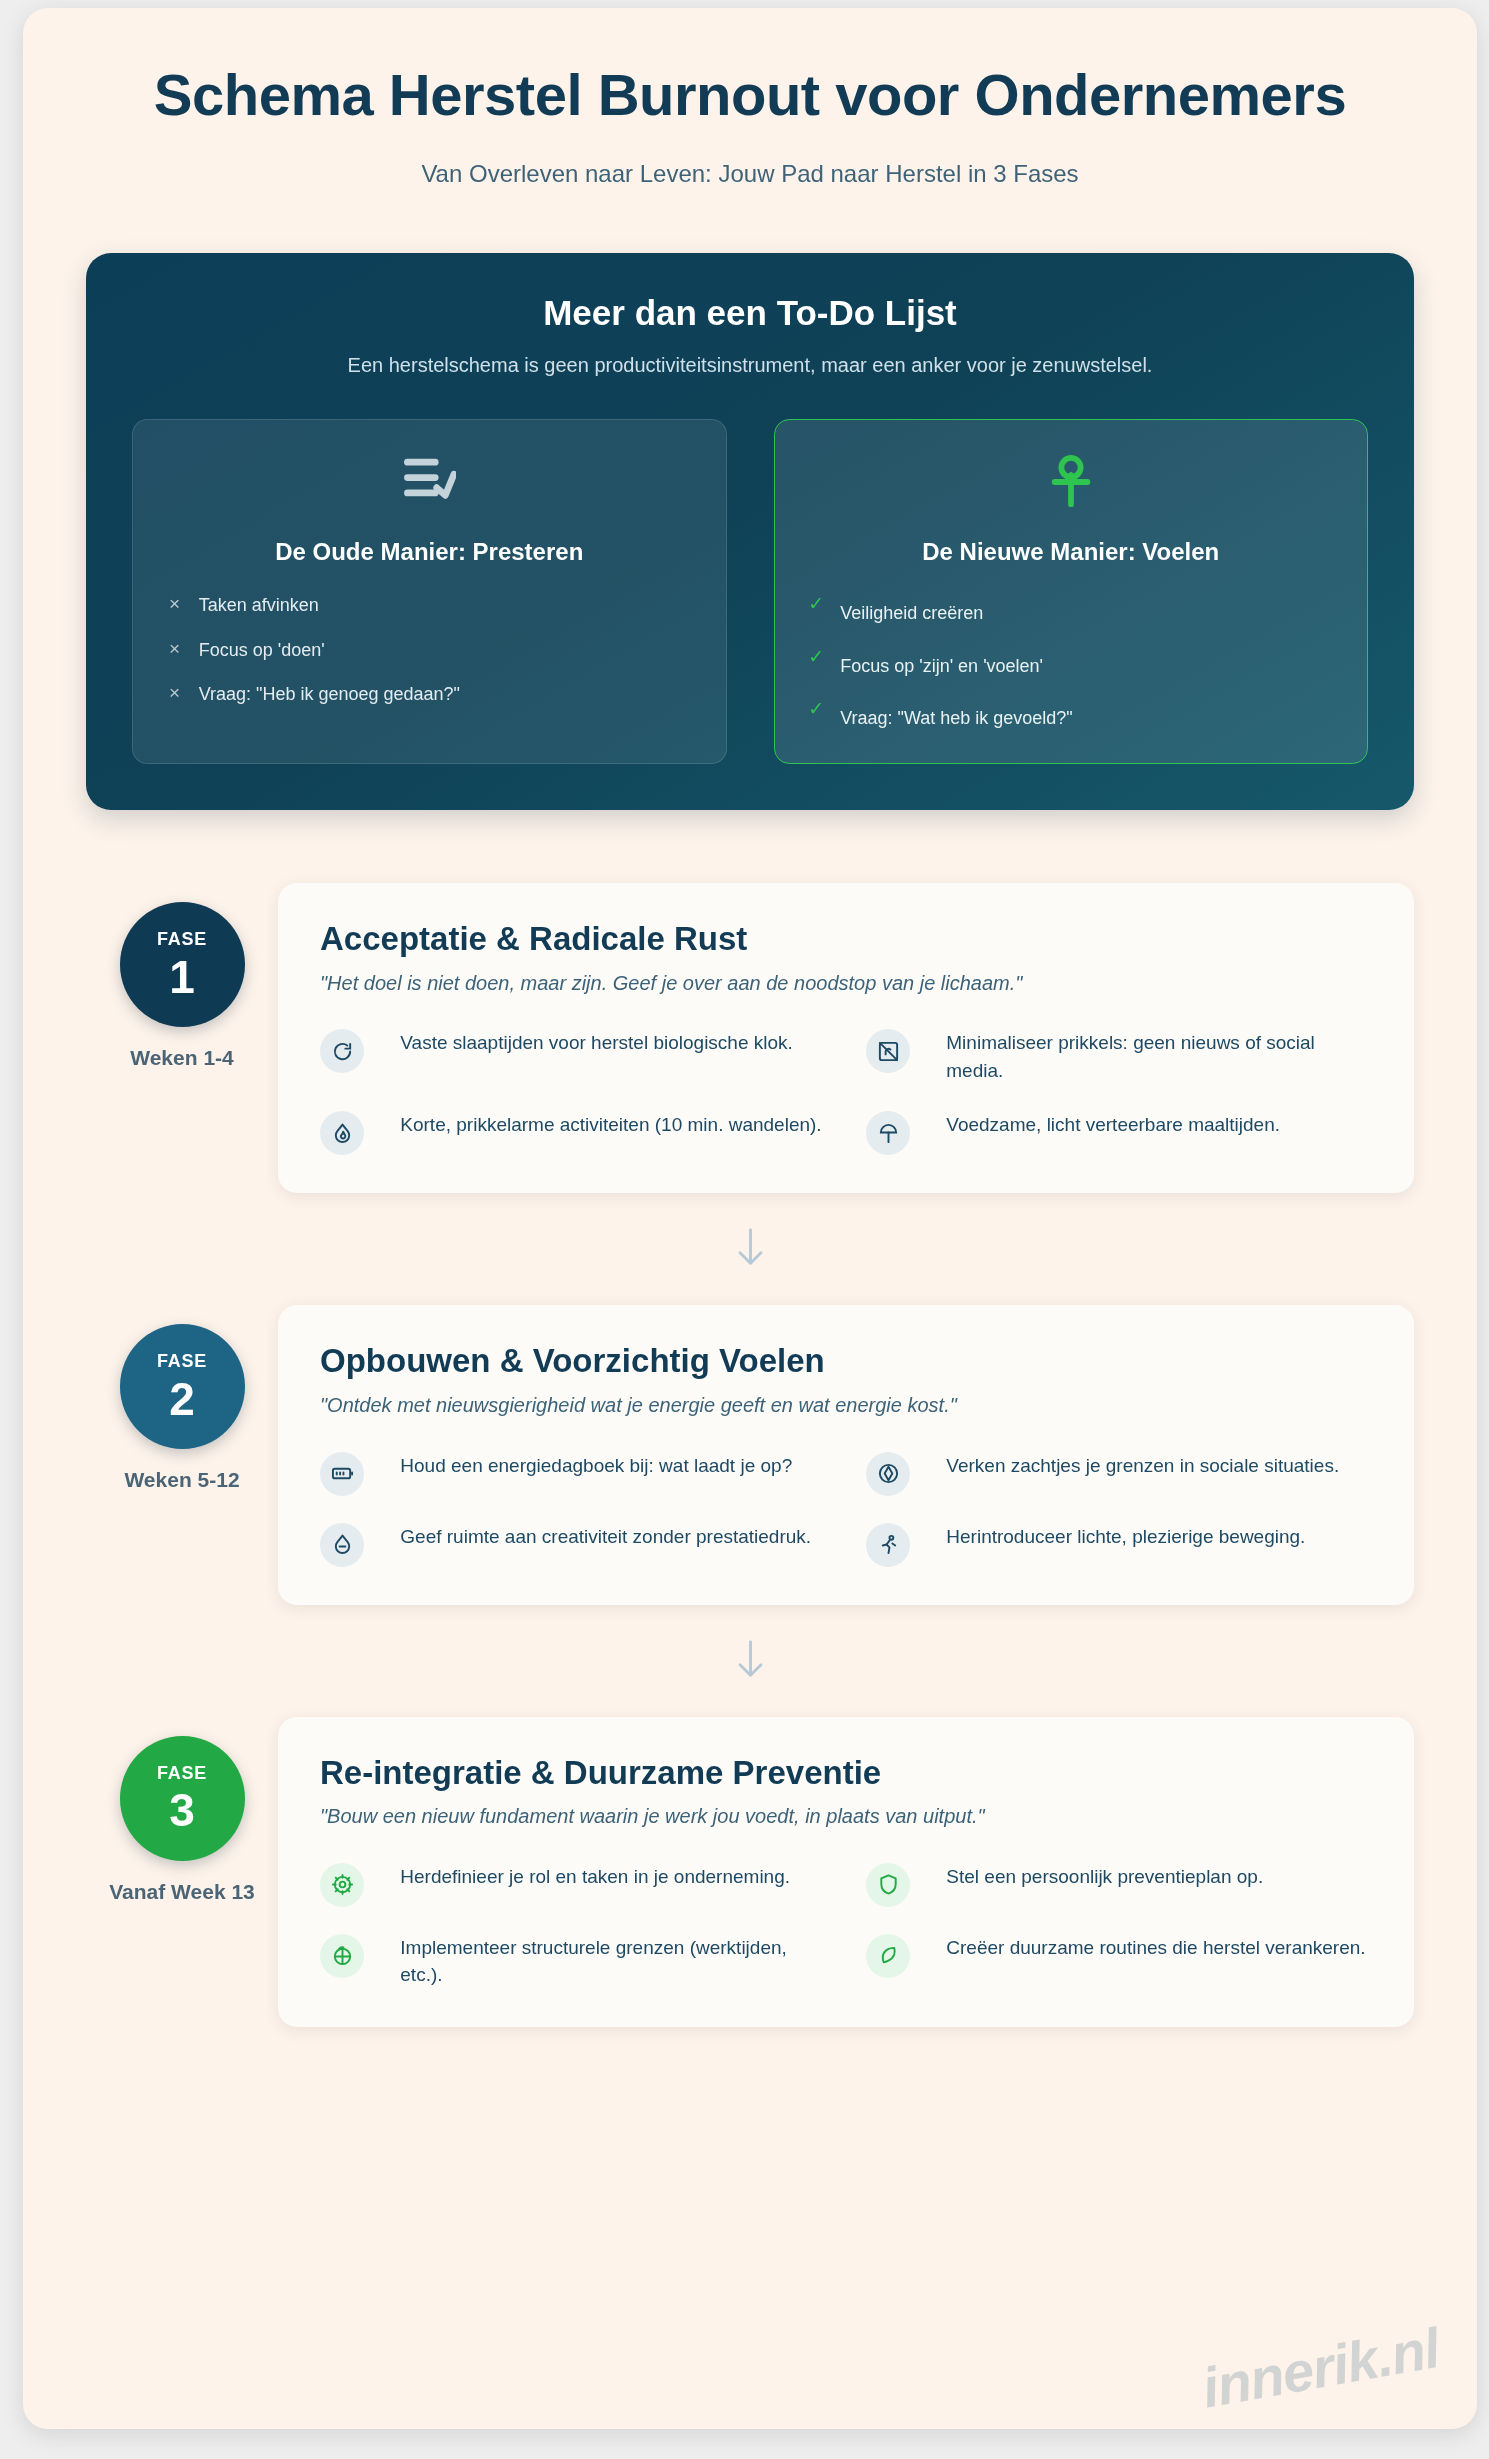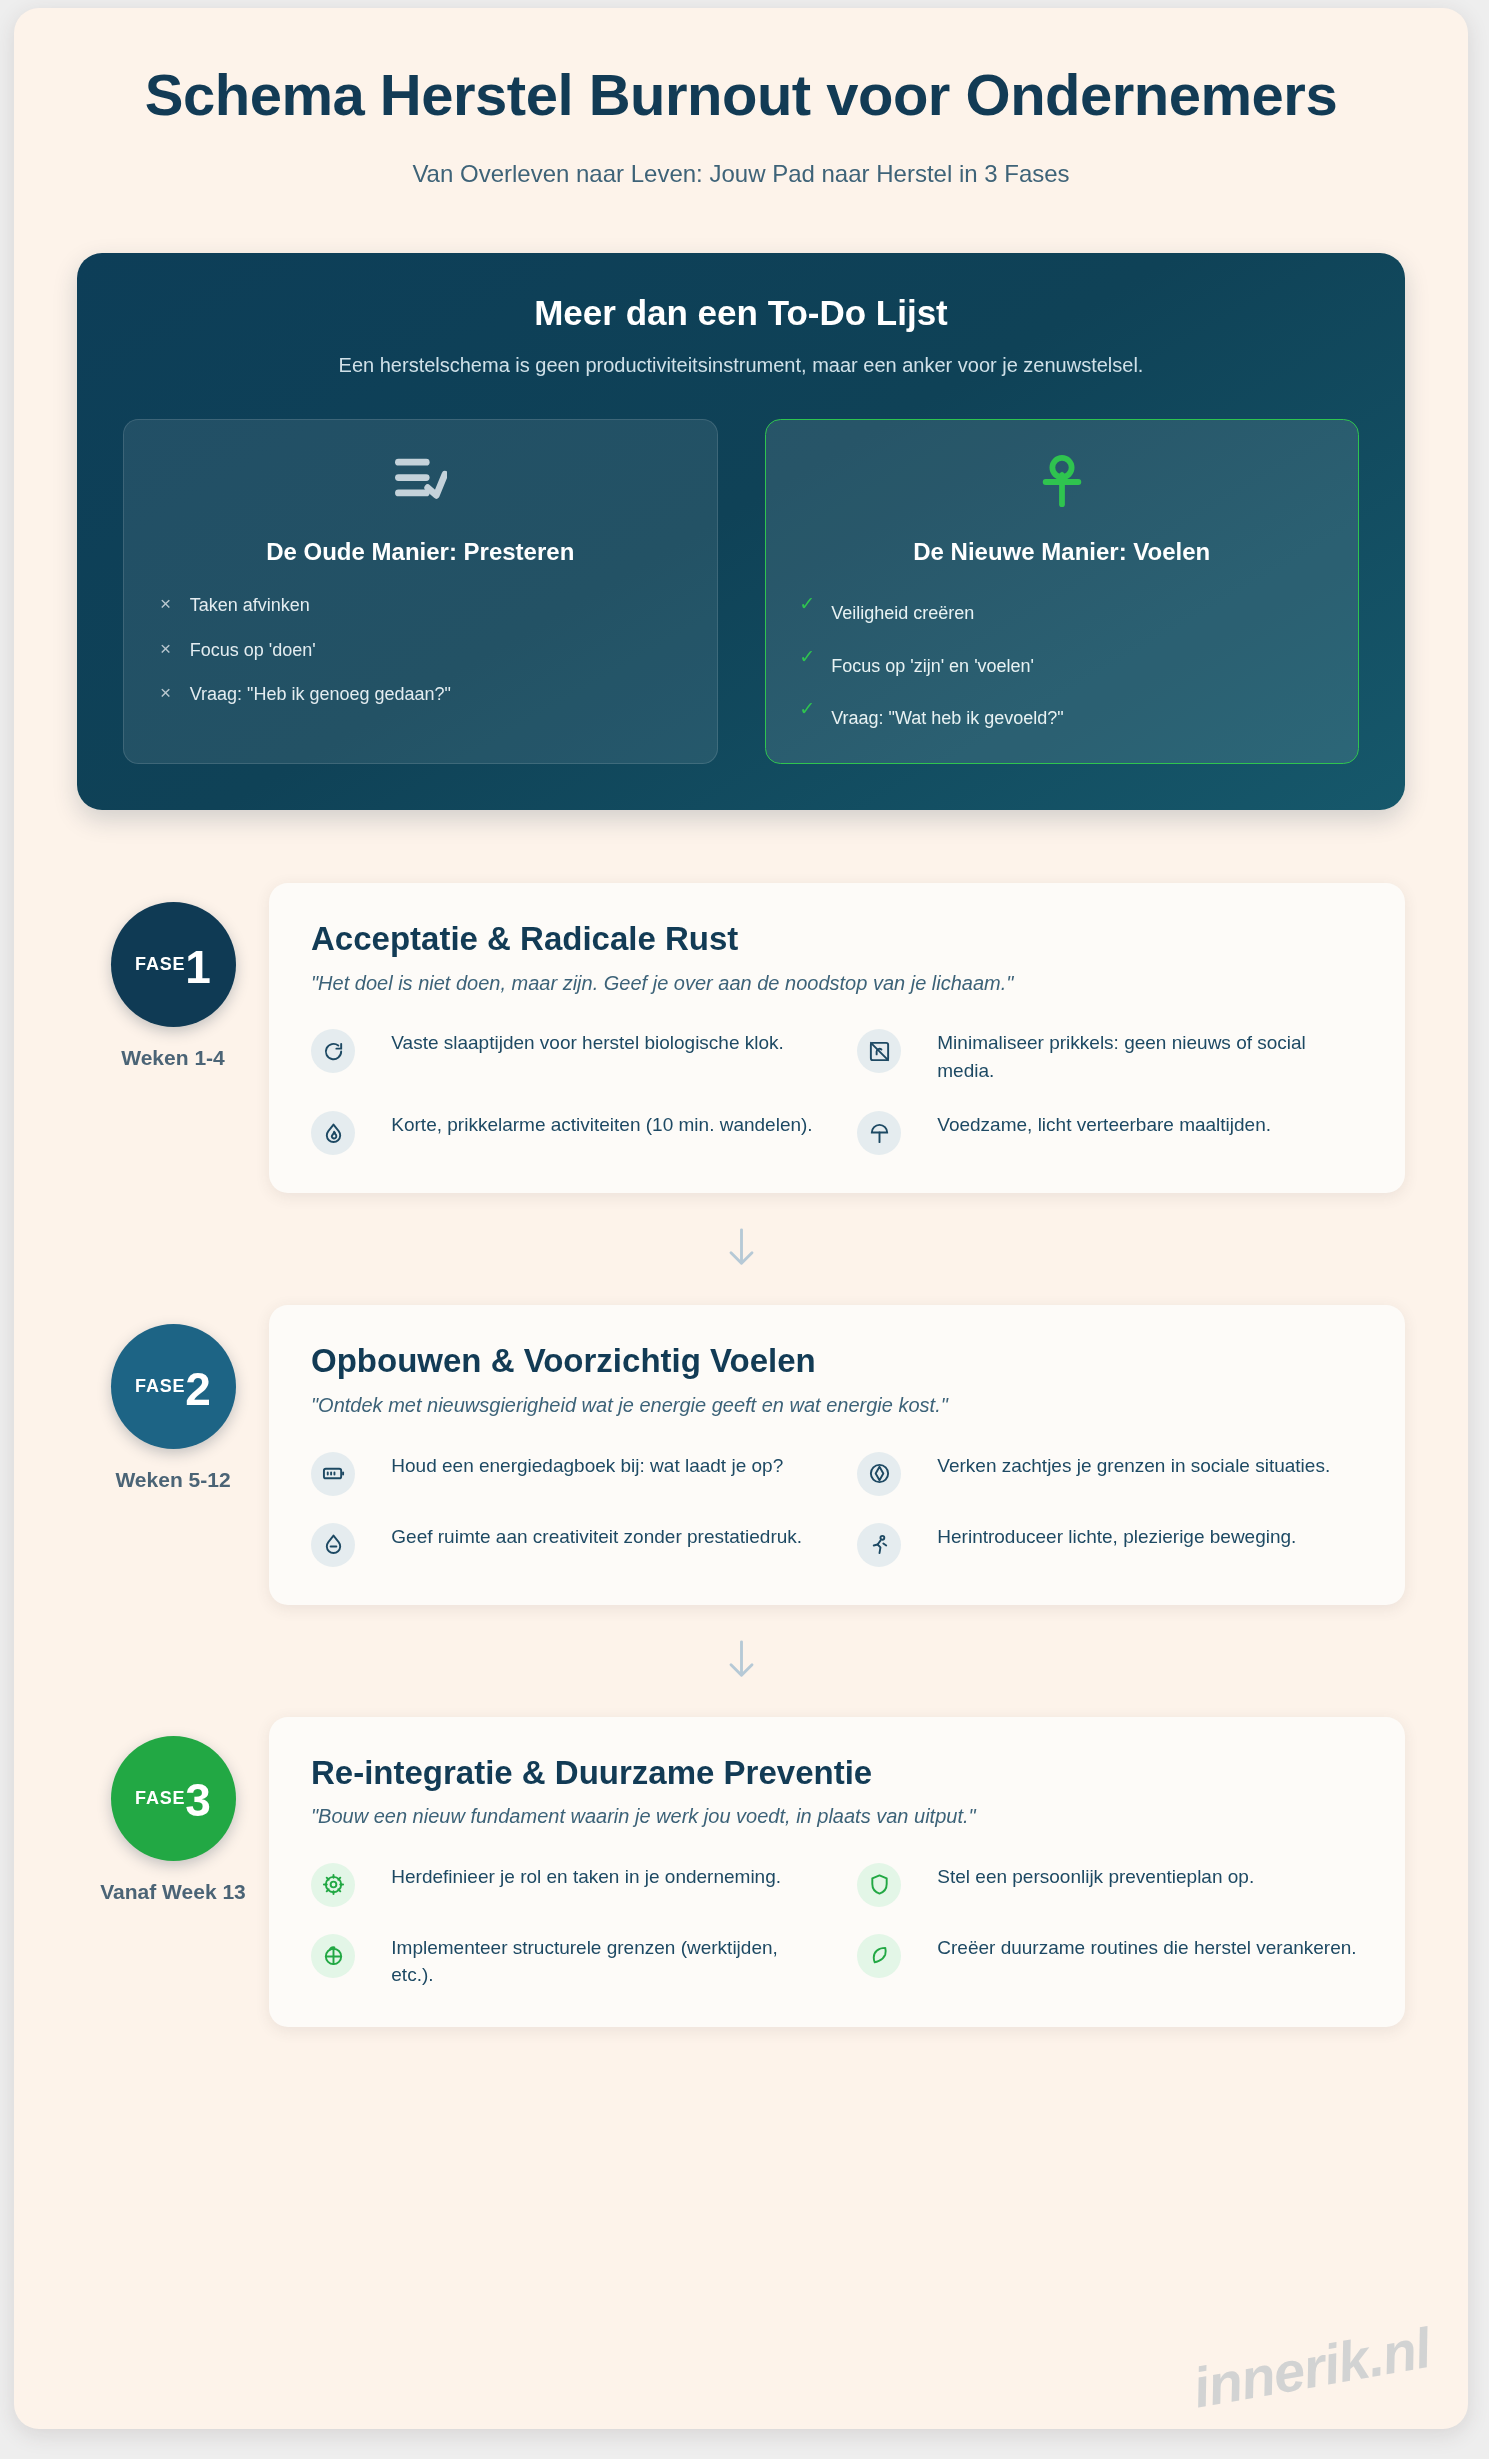--- a/index.html
+++ b/index.html
@@ -13,21 +13,21 @@
 
   .page {
     position: relative;
     width: 1489px;
     height: 2459px;
     overflow: hidden;
   }
 
   .sheet {
     position: absolute;
-    left: 14px;
+    left: 23px;
     top: 7.7px;
     width: 1454px;
     height: 2421px;
     background: #fdf3ea;
     border-radius: 25px;
     box-shadow: 0 5.8px 21px rgba(60,50,45,0.13);
     overflow: hidden;
   }
 
   
@@ -131,21 +131,21 @@
     padding-top: 19px;
     text-align: center;
   }
 
   .badge {
     width: 125px;
     height: 125px;
     border-radius: 50%;
     margin: 0 auto;
     display: flex;
-    flex-direction: row;
+    flex-direction: column;
     align-items: center;
     justify-content: center;
     box-shadow: 0 4.8px 13.4px rgba(30,50,70,0.25);
   }
   .badge .w { color: #ffffff; font-size: 18px; font-weight: bold; letter-spacing: 0.8px; }
   .badge .n { color: #ffffff; font-size: 46px; font-weight: bold; line-height: 1; margin-top: 3.8px; }
 
   .weeks {
     margin-top: 19px;
     font-size: 21px;

